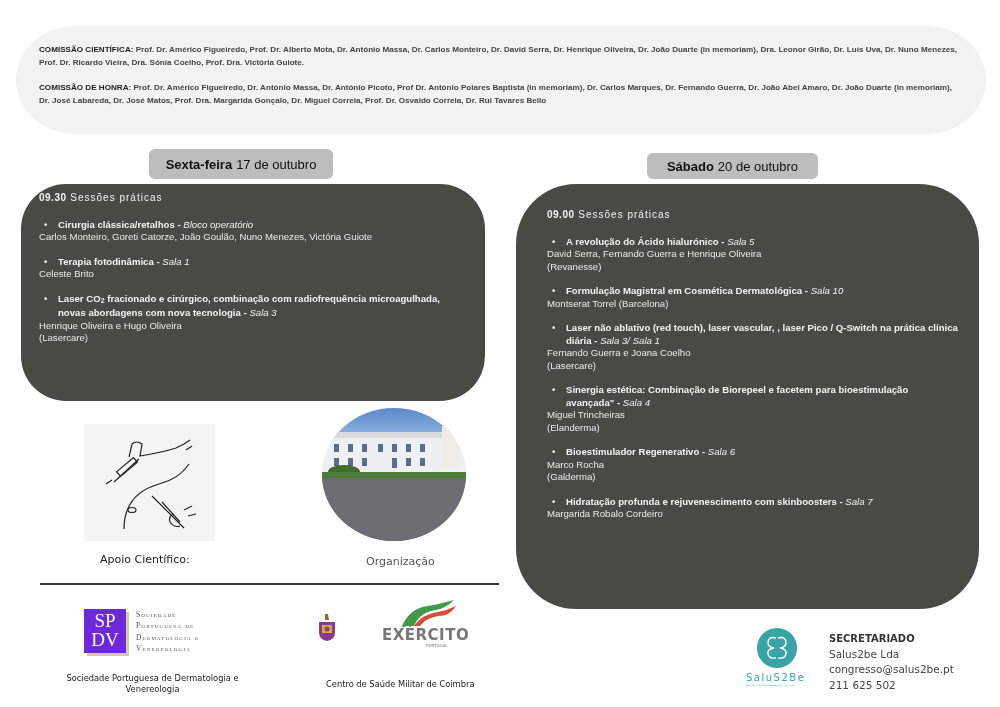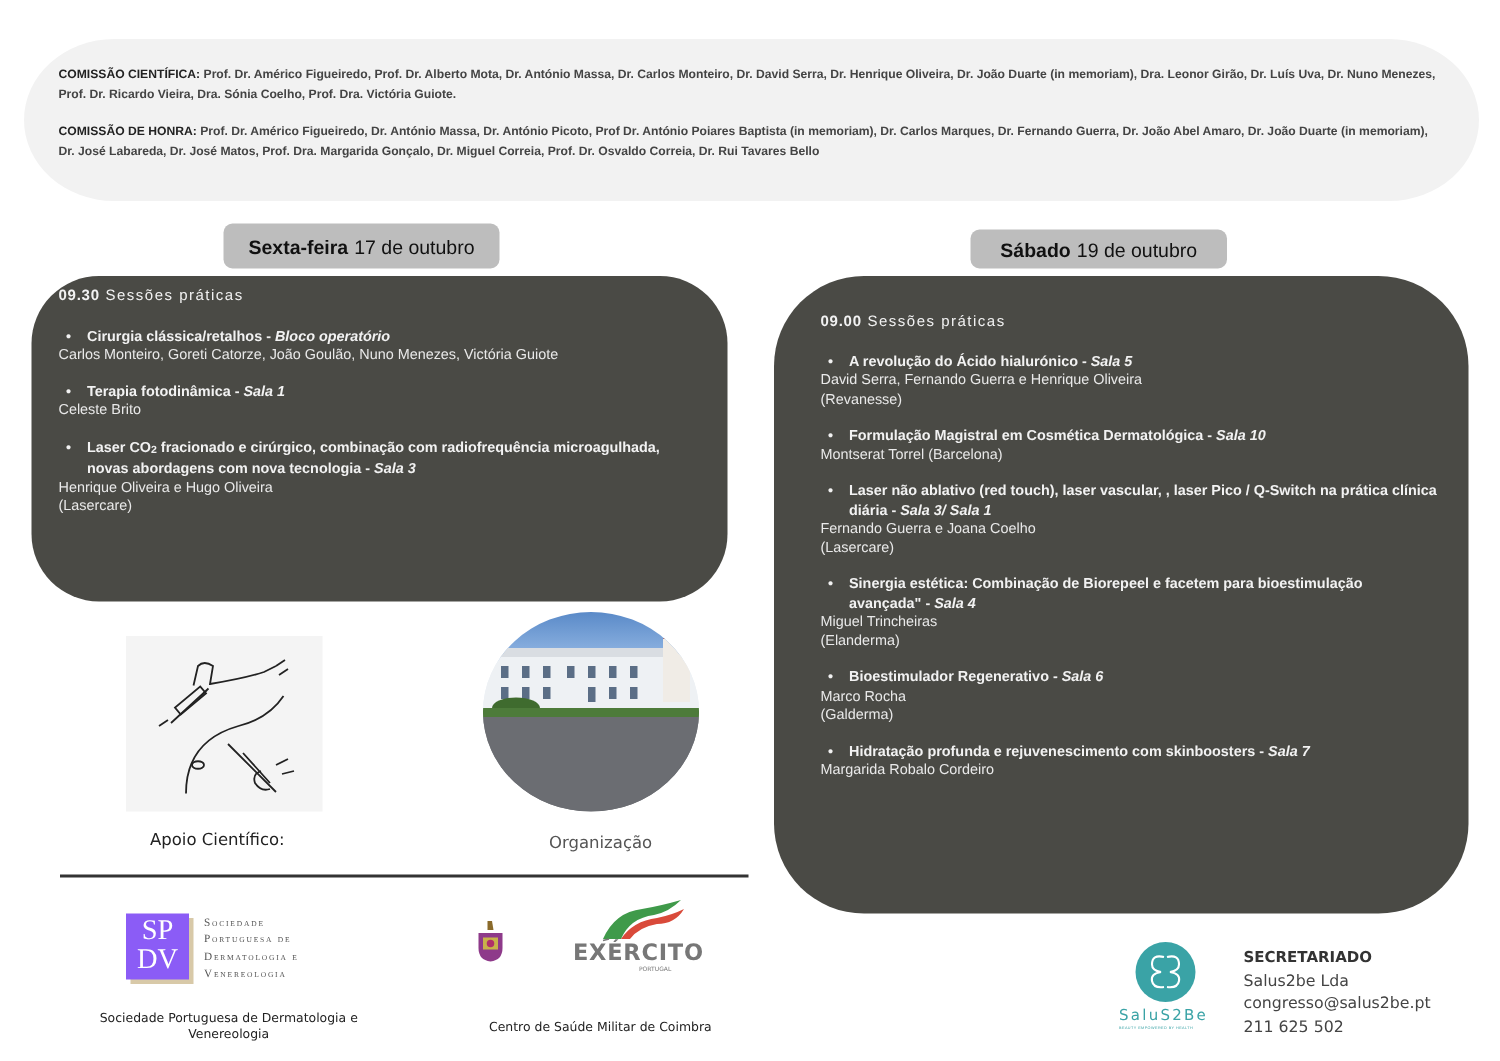--- a/index.html
+++ b/index.html
@@ -28,41 +28,41 @@
     font-size: 9.6px; line-height: 12.5px;
   }
   #panel-fri { left: 21px; top: 184px; width: 464px; height: 217px; border-radius: 45px; padding: 8px 18px 0 18px; }
   #panel-sat { left: 516px; top: 184px; width: 463px; height: 425px; border-radius: 60px; padding: 25px 20px 0 31px; }
 
   .session-time { letter-spacing: 1px; font-size: 10px; margin-bottom: 14px; }
   .session-time b { letter-spacing: 0.5px; }
   .session-item { margin-bottom: 12px; }
   .session-title { font-weight: bold; padding-left: 5px; display: flex; }
   .session-title .bullet { width: 14px; flex: none; }
-  .session-title i { font-weight: bold; }
+  .session-title i { font-weight: normal; }
   .session-line { color: #e9e9e9; }
   sub { font-size: 7px; vertical-align: -1px; }
 
   .illustration {
     position: absolute; left: 84px; top: 424px; width: 131px; height: 117px; background: #f4f4f4;
   }
   .photo-circle {
     position: absolute; left: 322px; top: 408px; width: 144px; height: 133px; border-radius: 50%;
     overflow: hidden;
     background: linear-gradient(#5a8ac8 0%, #8fb4e2 22%, #e8eef6 26%, #e8eef6 48%, #3d6a3a 50%, #7d7f84 55%, #65676c 100%);
   }
   .label-small { position: absolute; font-family: "DejaVu Sans", sans-serif; font-size: 11px; color: #222; }
   #label-apoio { left: 100px; top: 553px; }
   #label-org { left: 366px; top: 555px; color: #555; }
 
   .hr { position: absolute; left: 40px; top: 583px; width: 459px; height: 2px; background: #333; }
 
   .spdv-logo { position: absolute; left: 84px; top: 609px; width: 130px; height: 46px; }
   .spdv-box {
-    position: absolute; left: 0; top: 0; width: 42px; height: 44px; background: #8b5cf6;
+    position: absolute; left: 0; top: 0; width: 42px; height: 44px; background: #6d28d9;
     color: #fff; font-family: "Liberation Serif", serif; font-size: 19px; line-height: 19px;
     text-align: center; padding-top: 2px; box-shadow: 3px 3px 0 #d8c9a8;
   }
   .spdv-text {
     position: absolute; left: 52px; top: 0; font-family: "Liberation Serif", serif;
     font-size: 7.5px; line-height: 11.3px; color: #555; letter-spacing: 1.2px; font-variant: small-caps;
   }
   .caption { position: absolute; font-family: "DejaVu Sans", sans-serif; font-size: 8.3px; color: #222; text-align: center; line-height: 11px; }
   #caption-spdv { left: 55px; top: 673px; width: 195px; }
   #caption-csmc { left: 326px; top: 679px; }
@@ -90,21 +90,21 @@
     <b>COMISSÃO DE HONRA:</b><span> Prof. Dr. Américo Figueiredo, Dr. António Massa, Dr. António Picoto, Prof Dr. António Poiares Baptista (in memoriam), Dr. Carlos Marques, Dr. Fernando Guerra, Dr. João Abel Amaro, Dr. João Duarte (in memoriam), Dr. José Labareda, Dr. José Matos, Prof. Dra. Margarida Gonçalo, Dr. Miguel Correia, Prof. Dr. Osvaldo Correia, Dr. Rui Tavares Bello</span>
   </p>
 </div>
 
 <div class="day-tab" id="tab-fri">
   <b>Sexta-feira</b>
     <span>17 de outubro</span>
 </div>
 <div class="day-tab" id="tab-sat">
   <b>Sábado</b>
-    <span>19 de outubro</span>
+    <span>20 de outubro</span>
 </div>
 
 <div class="session-panel" id="panel-fri">
   <div class="session-time">
     <b>09.30</b> <span>Sessões práticas</span>
   </div>
   <div class="session-item">
     <div class="session-title">
         <span class="bullet">•</span>
         <span><span>Cirurgia clássica/retalhos - </span><i>Bloco operatório</i></span>

